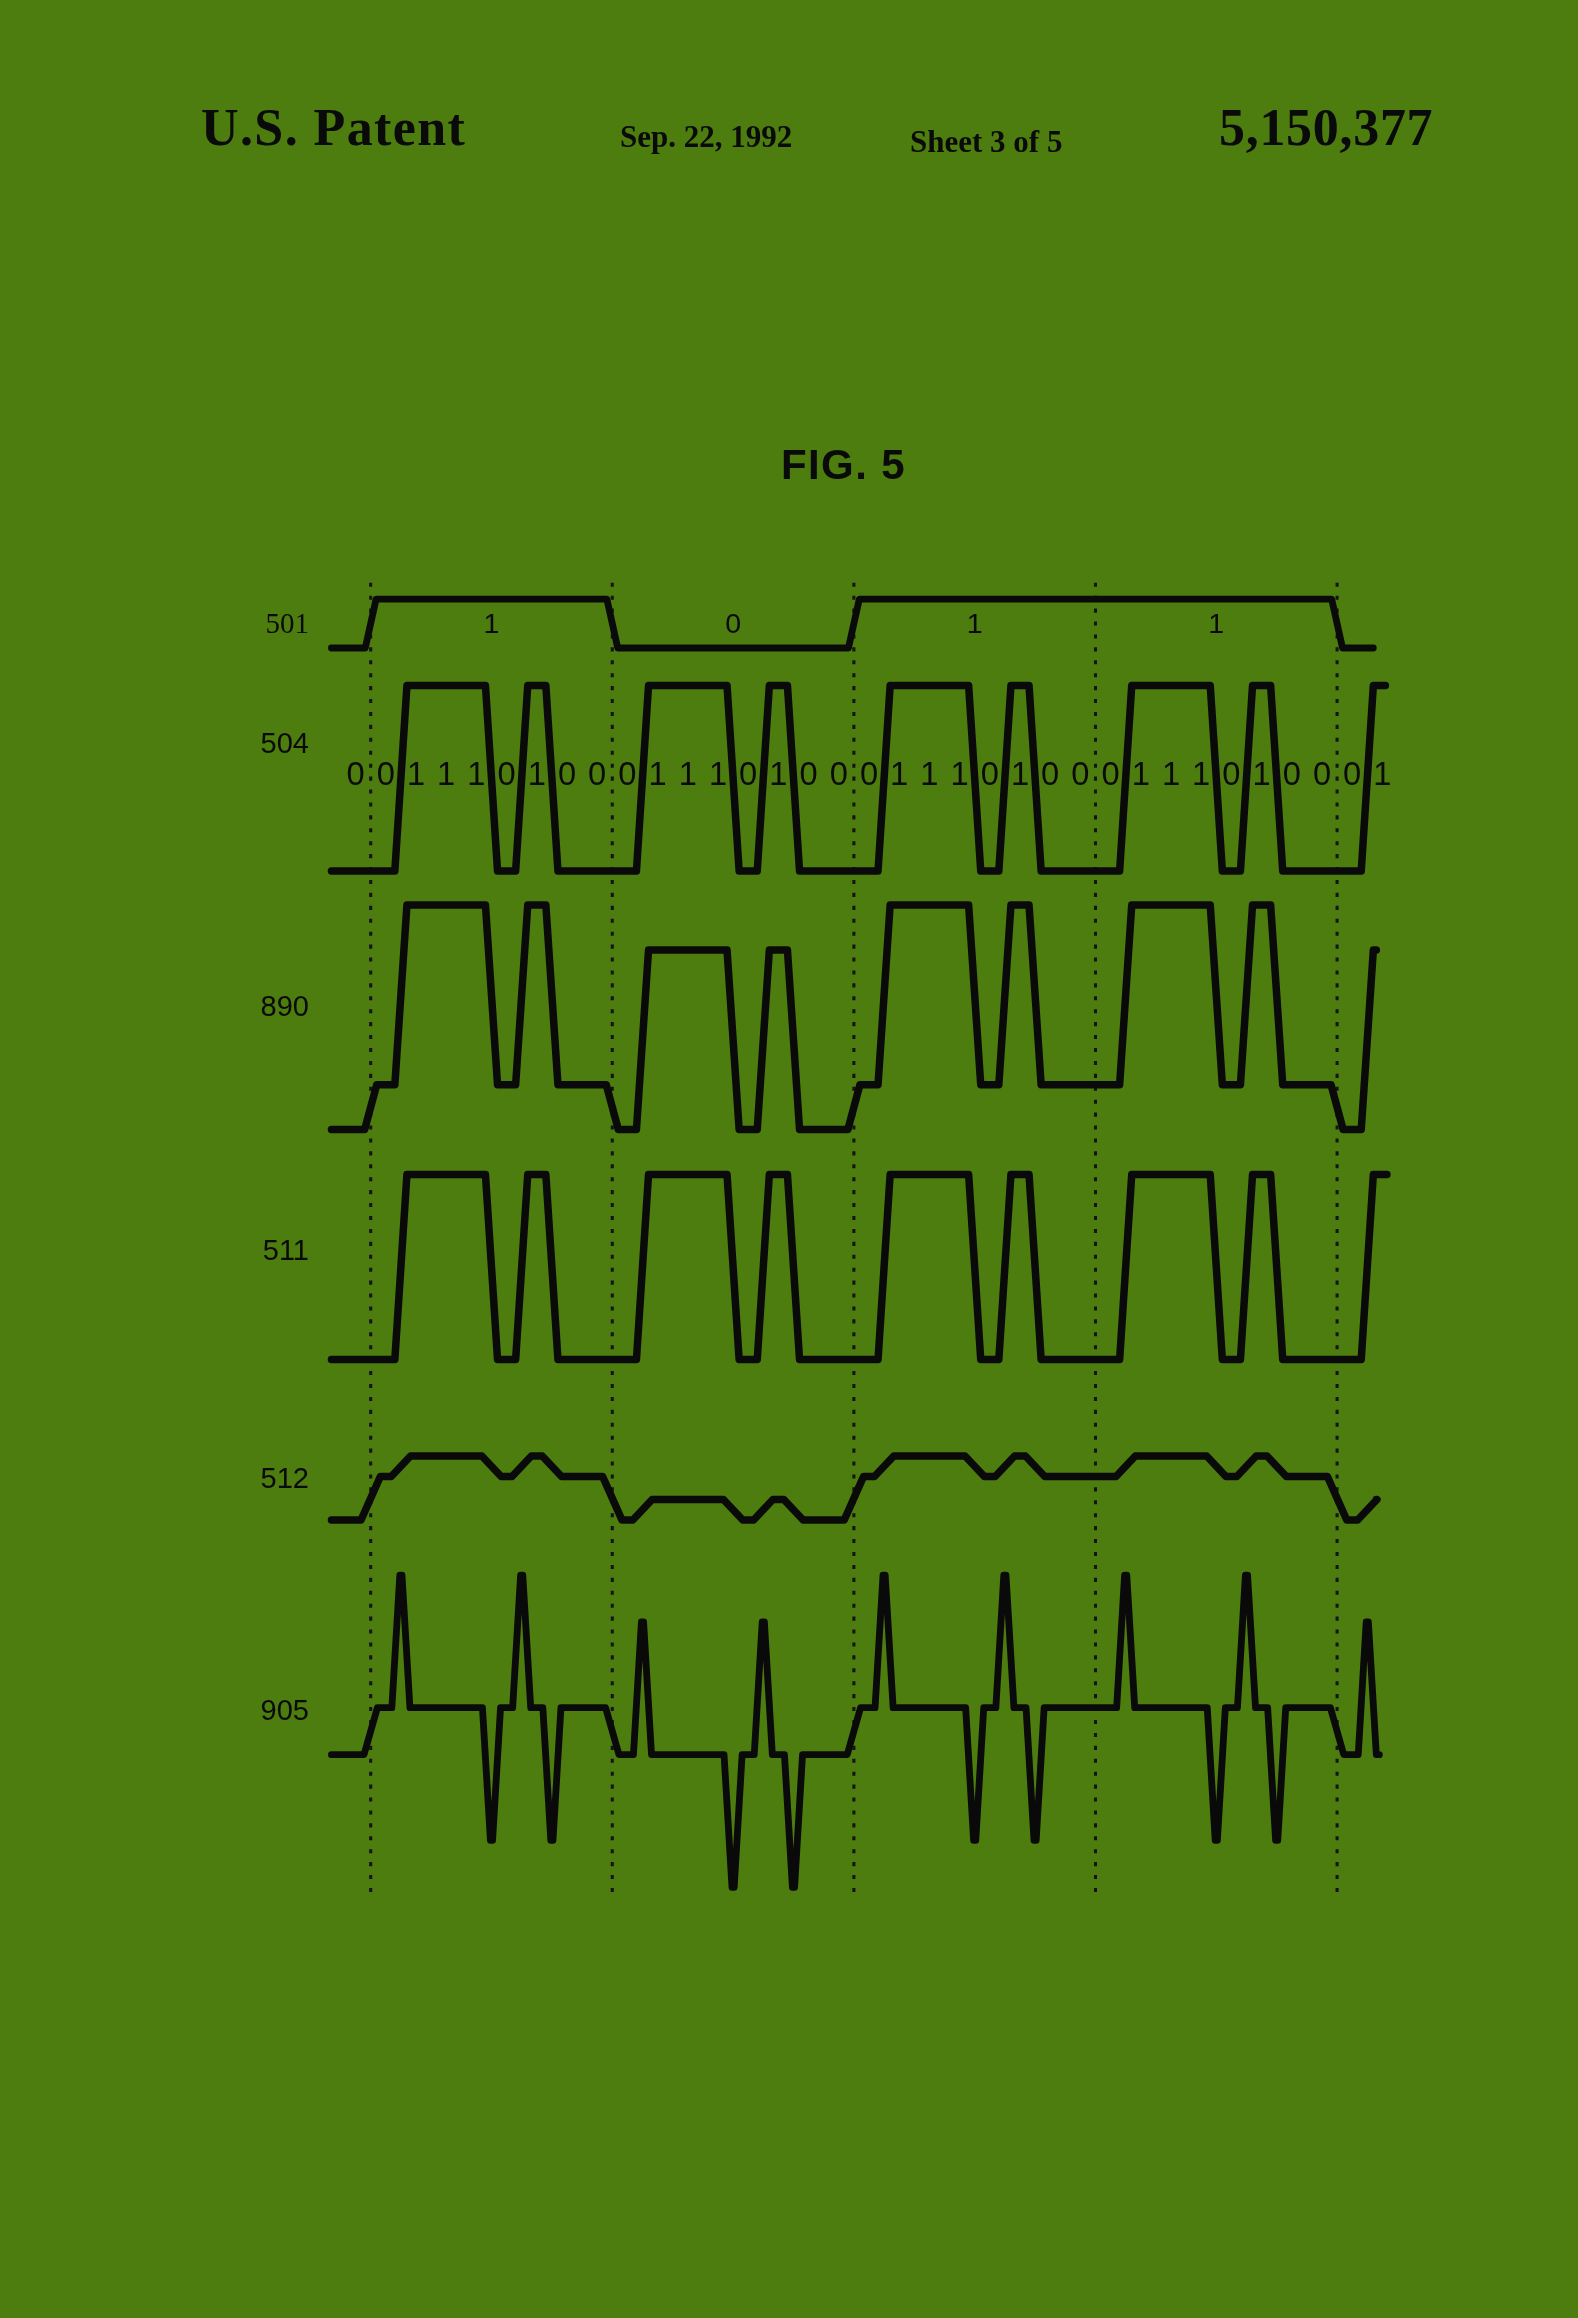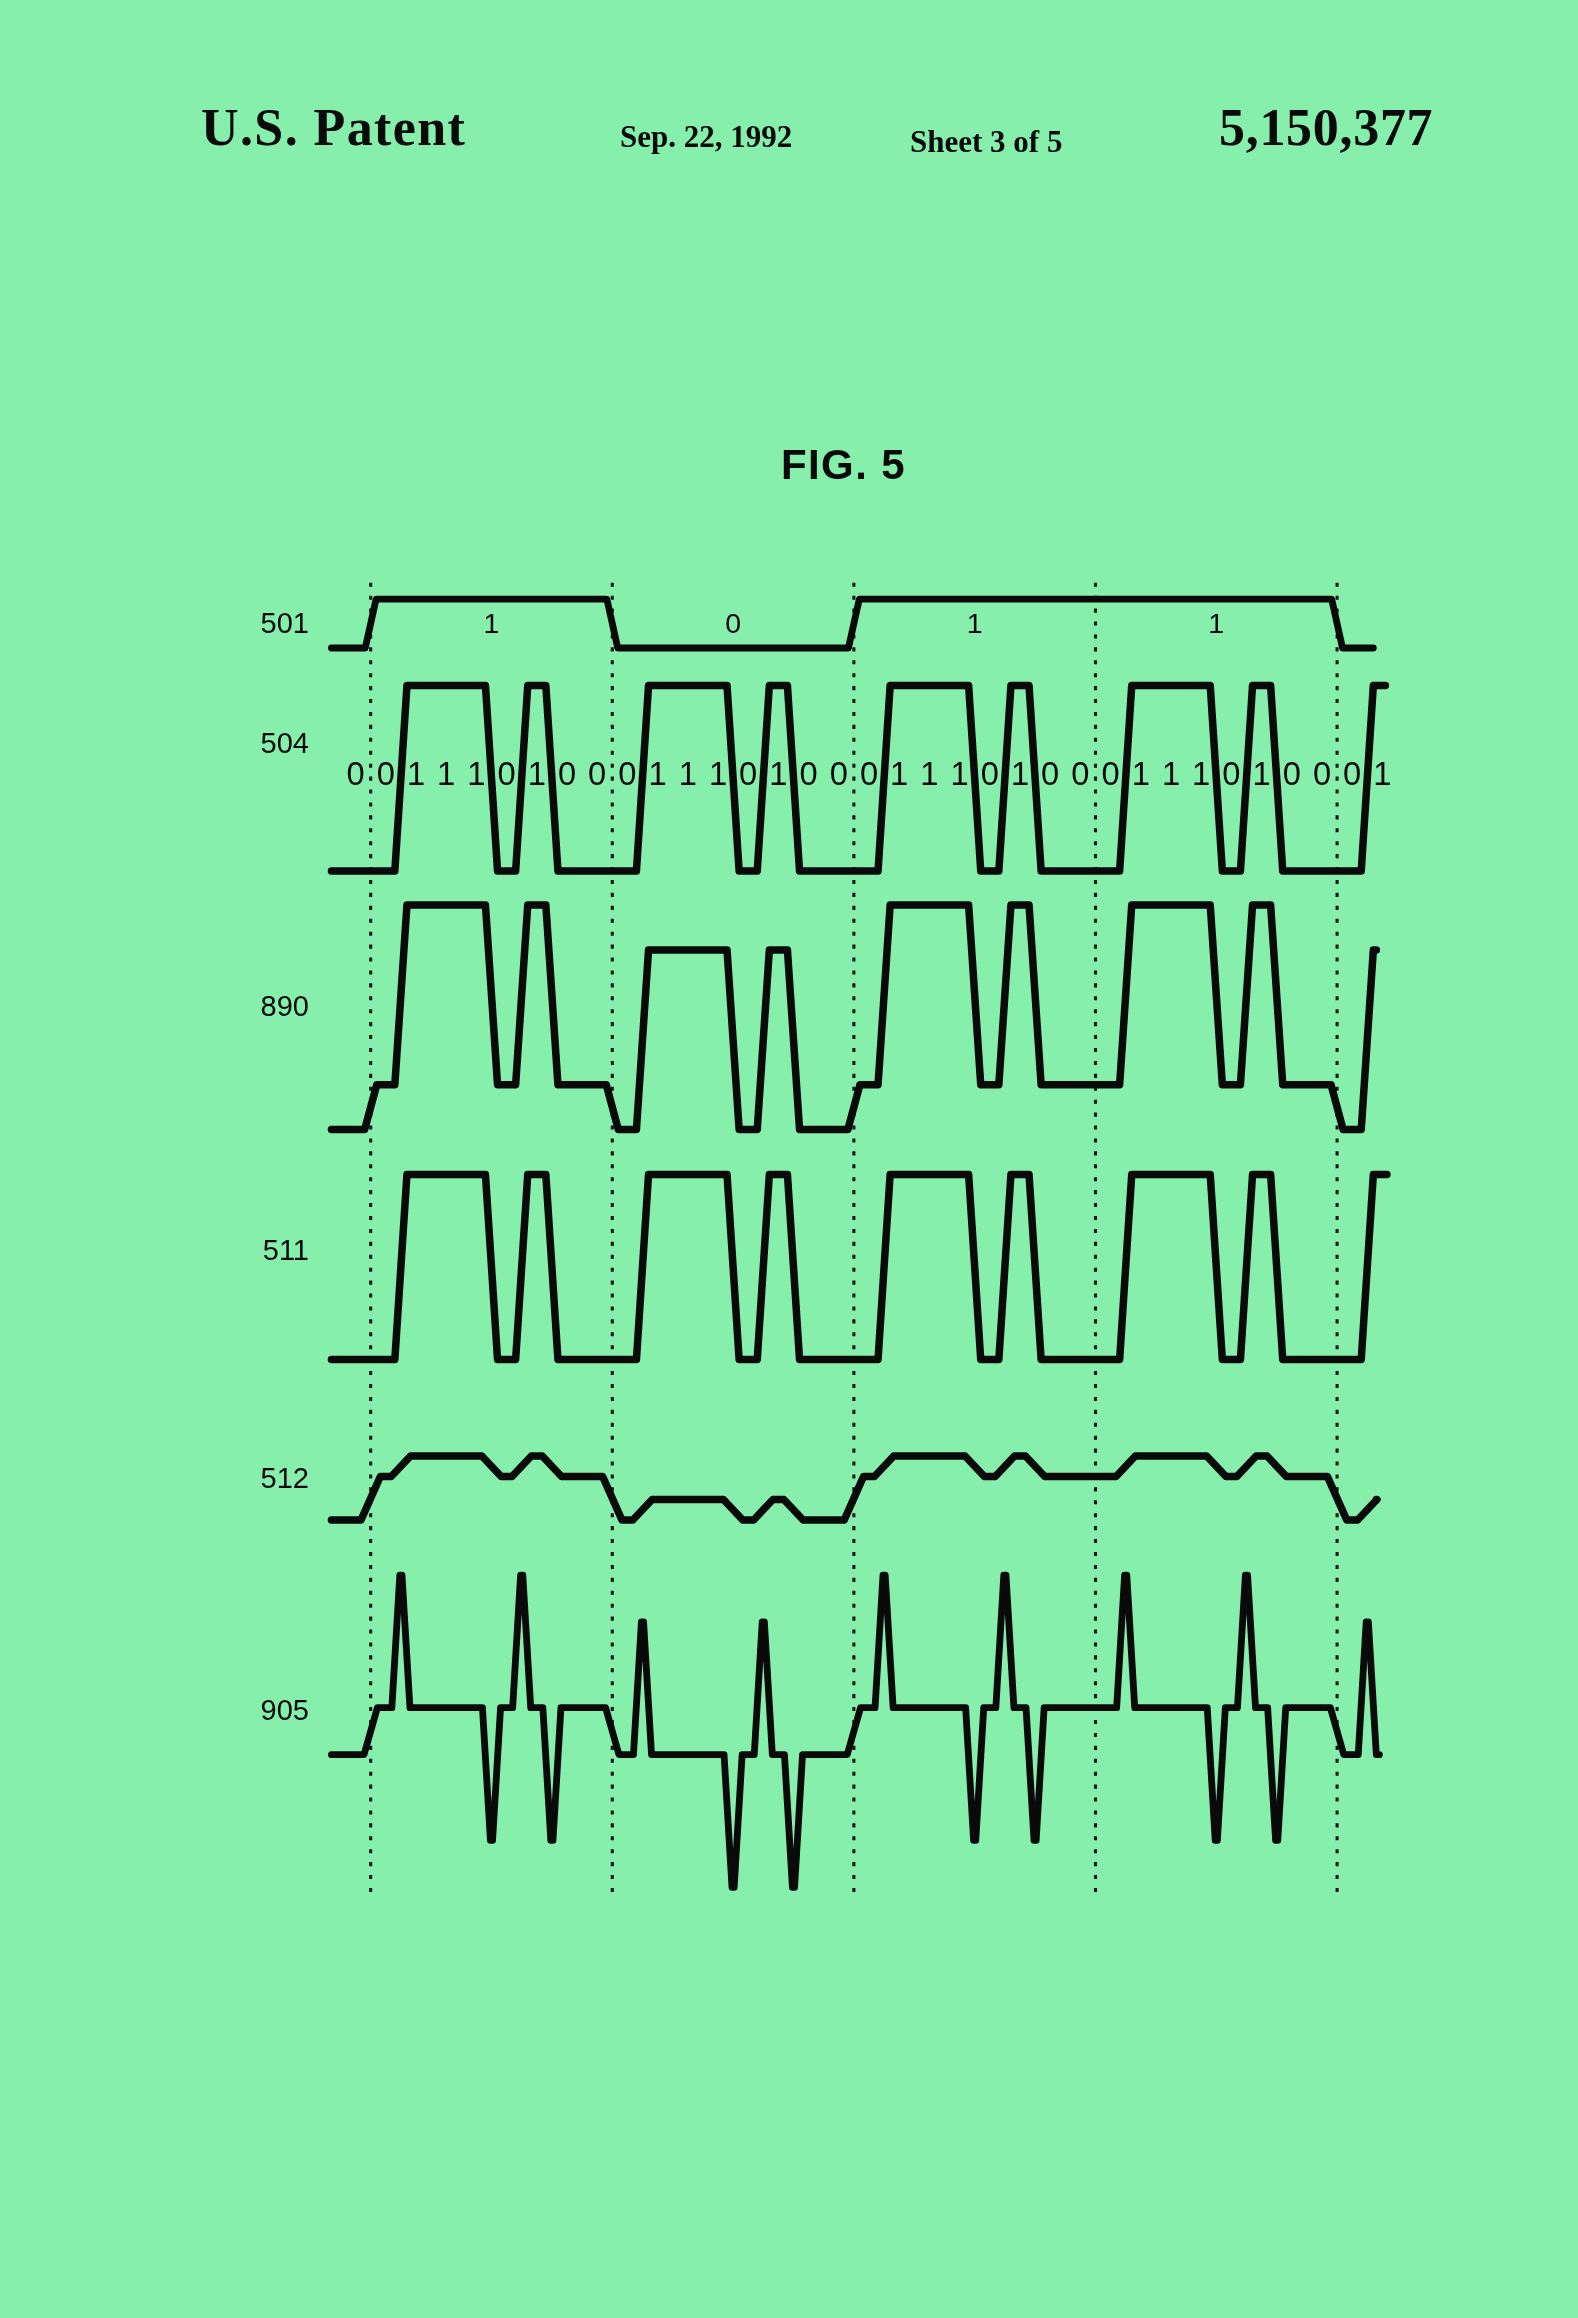--- a/index.html
+++ b/index.html
@@ -1,16 +1,16 @@
 <!DOCTYPE html>
 <html style="font-size:11px"><head>
 <meta charset="utf-8">
 <style>
   html,body{margin:0;padding:0;background:#e8e8e8;}
-  .page{position:relative;width:1578px;height:2319px;background:#86efac;overflow:hidden;
+  .page{position:relative;width:1578px;height:2319px;background:#4d7c0f;overflow:hidden;
         font-family:"Liberation Serif",serif;color:#0a0a0a;}
   .hdr{position:absolute;font-family:"Liberation Serif",serif;font-weight:700;white-space:nowrap;line-height:1;}
   #h-uspatent{left:201px;top:102px;font-size:52px;letter-spacing:1.4px;}
   #h-date{left:584px;top:121px;font-size:31px;margin-left:36px;}
   #h-sheet{left:910px;top:126px;font-size:31px;}
   #h-patnum{left:1219px;top:102px;font-size:52px;letter-spacing:0.7px;text-align:right;}
   .fig-title{position:absolute;left:781px;top:408px;font-family:"Liberation Sans",sans-serif;
              font-weight:700;font-size:42px;letter-spacing:1.4px;line-height:1;margin-top:36px;}
   #wave{position:absolute;left:0;top:0;}
   .rowlabel{position:absolute;left:223px;width:86px;text-align:right;transform:translateY(-50%);
@@ -29,21 +29,21 @@
 
   <header>
     <span class="hdr" id="h-uspatent">U.S. Patent</span>
     <span class="hdr" id="h-date">Sep. 22, 1992</span>
     <span class="hdr" id="h-sheet">Sheet 3 of 5</span>
     <span class="hdr" id="h-patnum">5,150,377</span>
   </header>
 
   <div class="fig-title">FIG. 5</div>
 
-  <div class="rowlabel" style="top: 623px;">501</div>
+  <div class="rowlabel" style="top: 623px; font-family: Liberation Serif, serif;">501</div>
   <div class="rowlabel" style="top: 743px;">504</div>
   <div class="rowlabel" style="top: 1006px;">890</div>
   <div class="rowlabel" style="top: 1250px;">511</div>
   <div class="rowlabel" style="top: 1478px;">512</div>
   <div class="rowlabel" style="top: 1710px;">905</div>
 
   <svg id="wave" width="1578" height="2319" viewBox="0 0 2320 3408" xmlns="http://www.w3.org/2000/svg">
       <line x1="545.0" y1="856" x2="545.0" y2="2788" class="dotline"></line>
       <line x1="900.2" y1="856" x2="900.2" y2="2788" class="dotline"></line>
       <line x1="1255.4" y1="856" x2="1255.4" y2="2788" class="dotline"></line>

